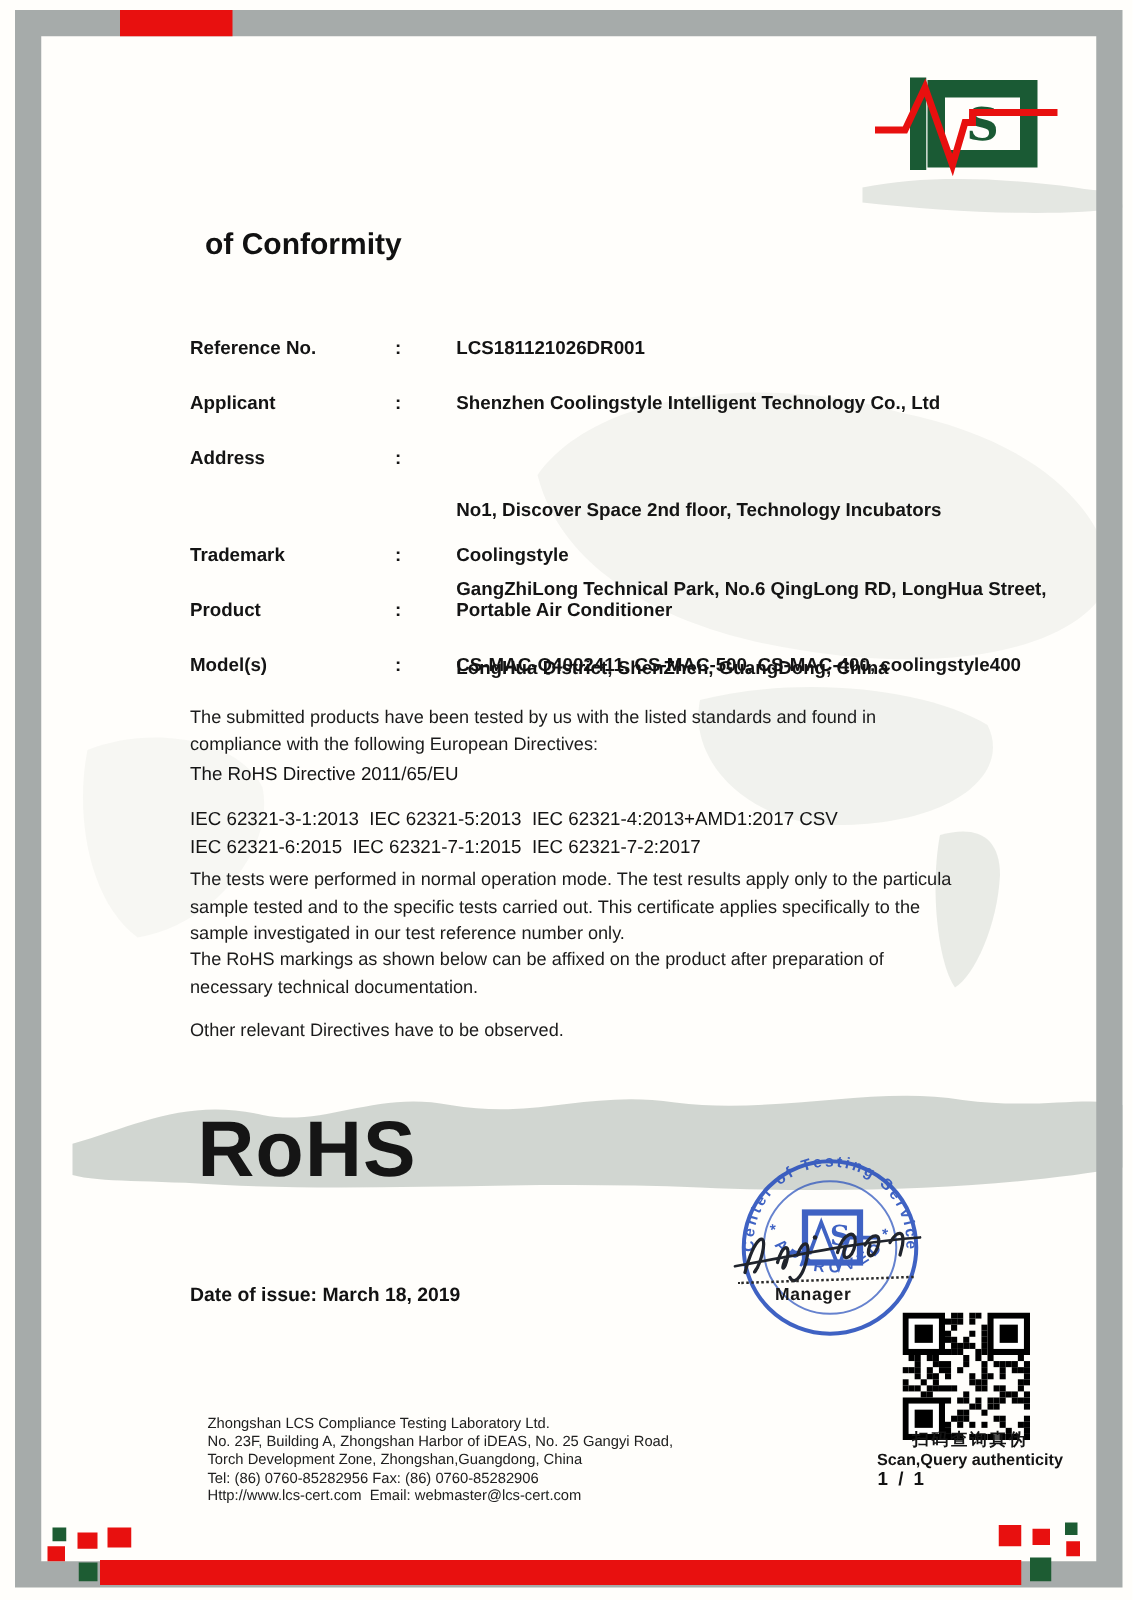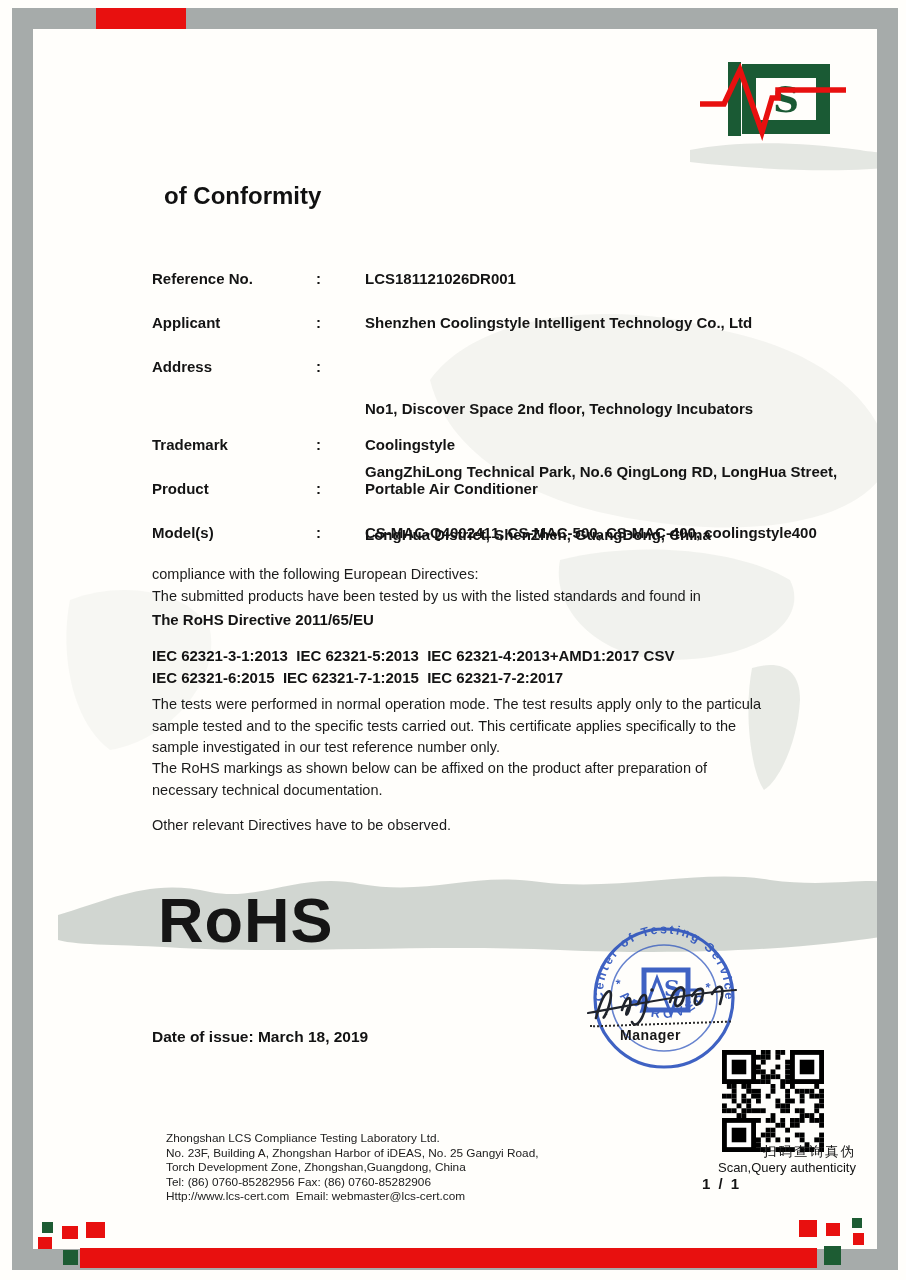--- a/index.html
+++ b/index.html
@@ -17,31 +17,31 @@
   
   .title{position:absolute;left:163px;top:138px;font-size:37px;font-weight:bold;letter-spacing:.5px;color:#111;}
   .subtitle{position:absolute;left:164px;top:182px;font-size:24px;font-weight:bold;color:#111;}
   
   .frow{position:absolute;left:152px;display:flex;font-weight:bold;font-size:15px;line-height:21px;color:#141414;gap:27px;}
   .frow .lbl{width:137px;flex:none;}
   .frow .col{width:22px;flex:none;}
   .frow .val{white-space:pre;}
   
   .para{position:absolute;left:152px;font-size:14.5px;line-height:21.5px;color:#1b1b1b;}
-  .para.bold{font-weight:bold;color:#141414;}
+  .para.bold{font-weight:normal;color:#141414;}
   .tline{white-space:pre;}
   
   .rohs{position:absolute;left:158px;top:884px;font-size:63px;font-weight:bold;color:#151515;letter-spacing:1px;}
   .date{position:absolute;left:152px;top:1009px;font-size:15.5px;font-weight:bold;color:#121212;margin-top:19px;}
   
   .dotline{position:absolute;left:590px;top:1023px;width:141px;border-top:2px dotted #2a2a2a;transform:rotate(-2deg);}
   .manager{position:absolute;left:620px;top:1027px;font-size:14px;font-weight:bold;color:#181818;letter-spacing:.5px;}
   
   .qrwrap{position:absolute;left:722px;top:1050px;width:102px;height:102px;}
-  .qrcap{position:absolute;left:696px;width:160px;text-align:right;font-weight:normal;color:#141414;}
+  .qrcap{position:absolute;left:696px;width:160px;text-align:center;font-weight:bold;color:#141414;}
   .qrcap.zh{top:1143px;font-size:13.5px;letter-spacing:2px;}
   .qrcap.en{top:1160px;font-size:13px;}
   .pageind{position:absolute;left:702px;top:1175px;font-size:15px;font-weight:bold;letter-spacing:2px;color:#141414;}
   
   .footer{position:absolute;left:166px;top:1131px;font-size:11.8px;line-height:14.6px;color:#202020;}
   .footer div{white-space:pre;}
 </style>
 </head>
 <body>
 
@@ -113,22 +113,22 @@
     <span class="col">:</span>
     <span class="val">Portable Air Conditioner</span>
   </div>
   <div class="frow" style="top:522px;">
     <span class="lbl">Model(s)</span>
     <span class="col">:</span>
     <span class="val">CS-MAC-Q4002411, CS-MAC-500, CS-MAC-400, coolingstyle400</span>
   </div>
 
   <div class="para" style="top:564px;">
+    <div class="tline">The submitted products have been tested by us with the listed standards and found in</div>
     <div class="tline">compliance with the following European Directives:</div>
-    <div class="tline">The submitted products have been tested by us with the listed standards and found in</div>
   </div>
   <div class="para bold" style="top:609px;font-size:15px;">The RoHS Directive 2011/65/EU</div>
   <div class="para bold" style="top:645px;font-size:15px;">
     <div class="tline">IEC 62321-3-1:2013  IEC 62321-5:2013  IEC 62321-4:2013+AMD1:2017 CSV</div>
     <div class="tline">IEC 62321-6:2015  IEC 62321-7-1:2015  IEC 62321-7-2:2017</div>
   </div>
   <div class="para" style="top:694px;">
     <div class="tline">The tests were performed in normal operation mode. The test results apply only to the particula</div>
     <div class="tline">sample tested and to the specific tests carried out. This certificate applies specifically to the</div>
     <div class="tline">sample investigated in our test reference number only.</div>

